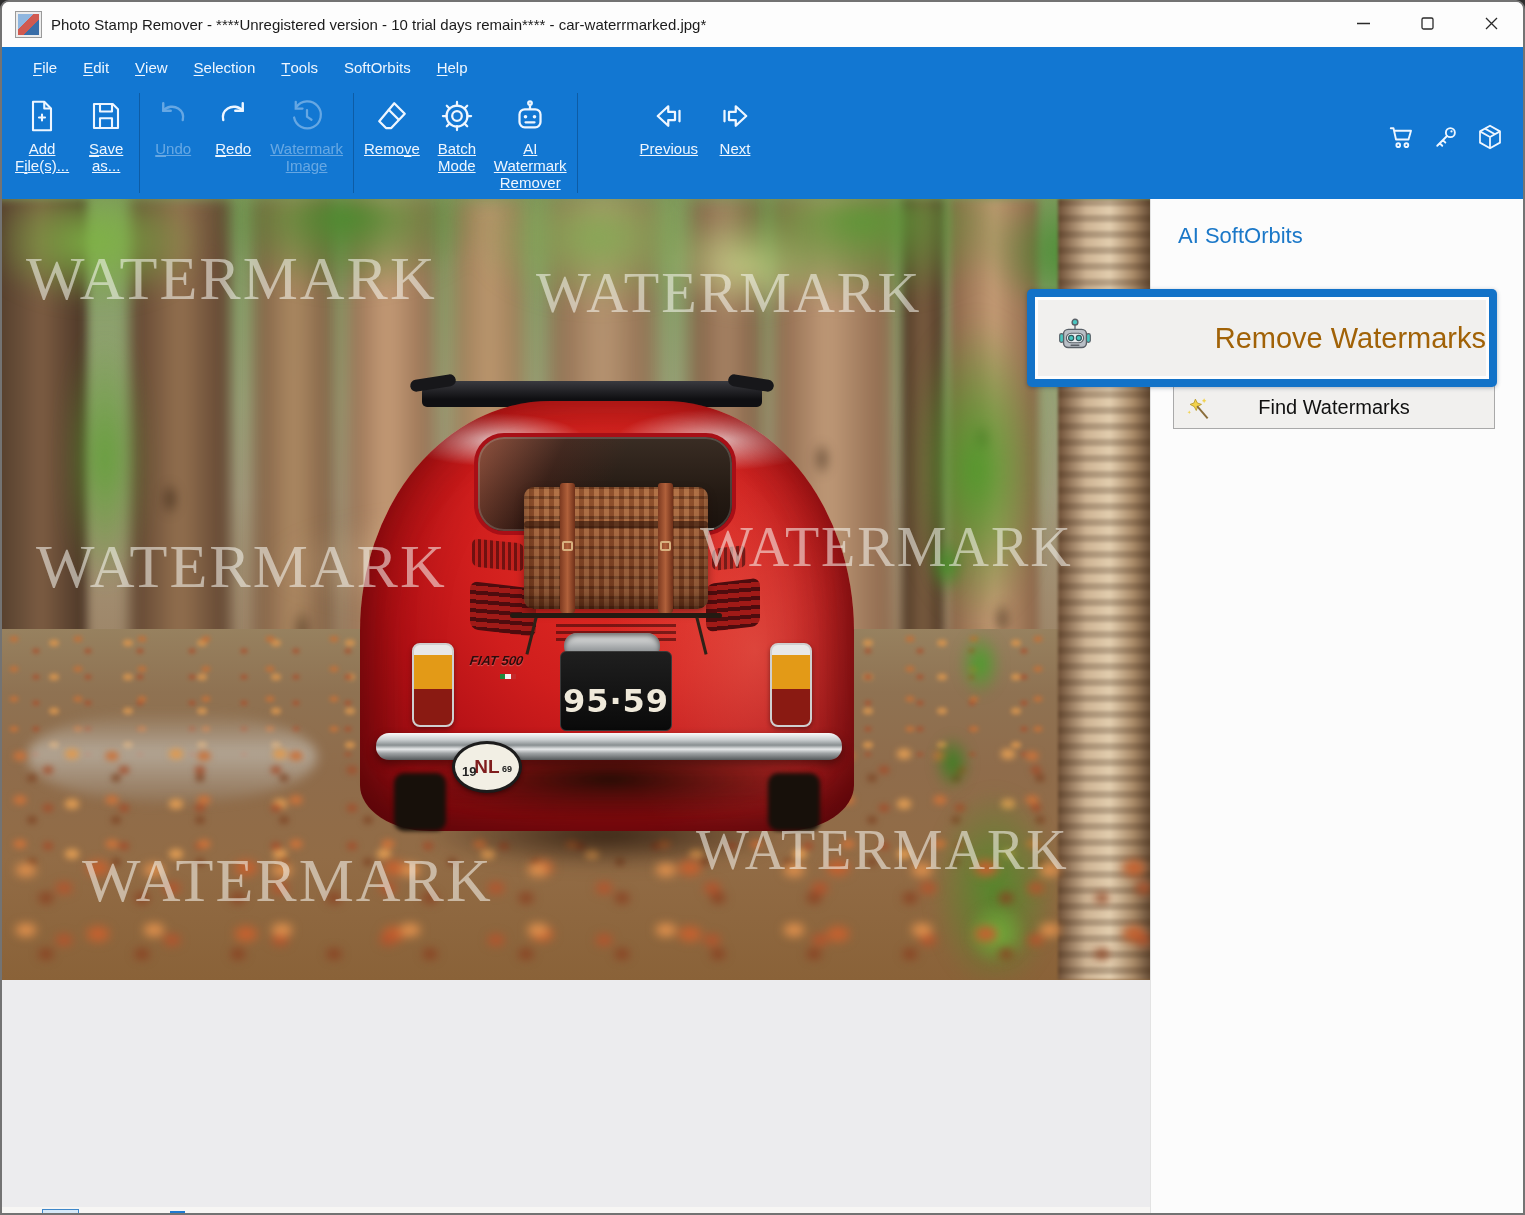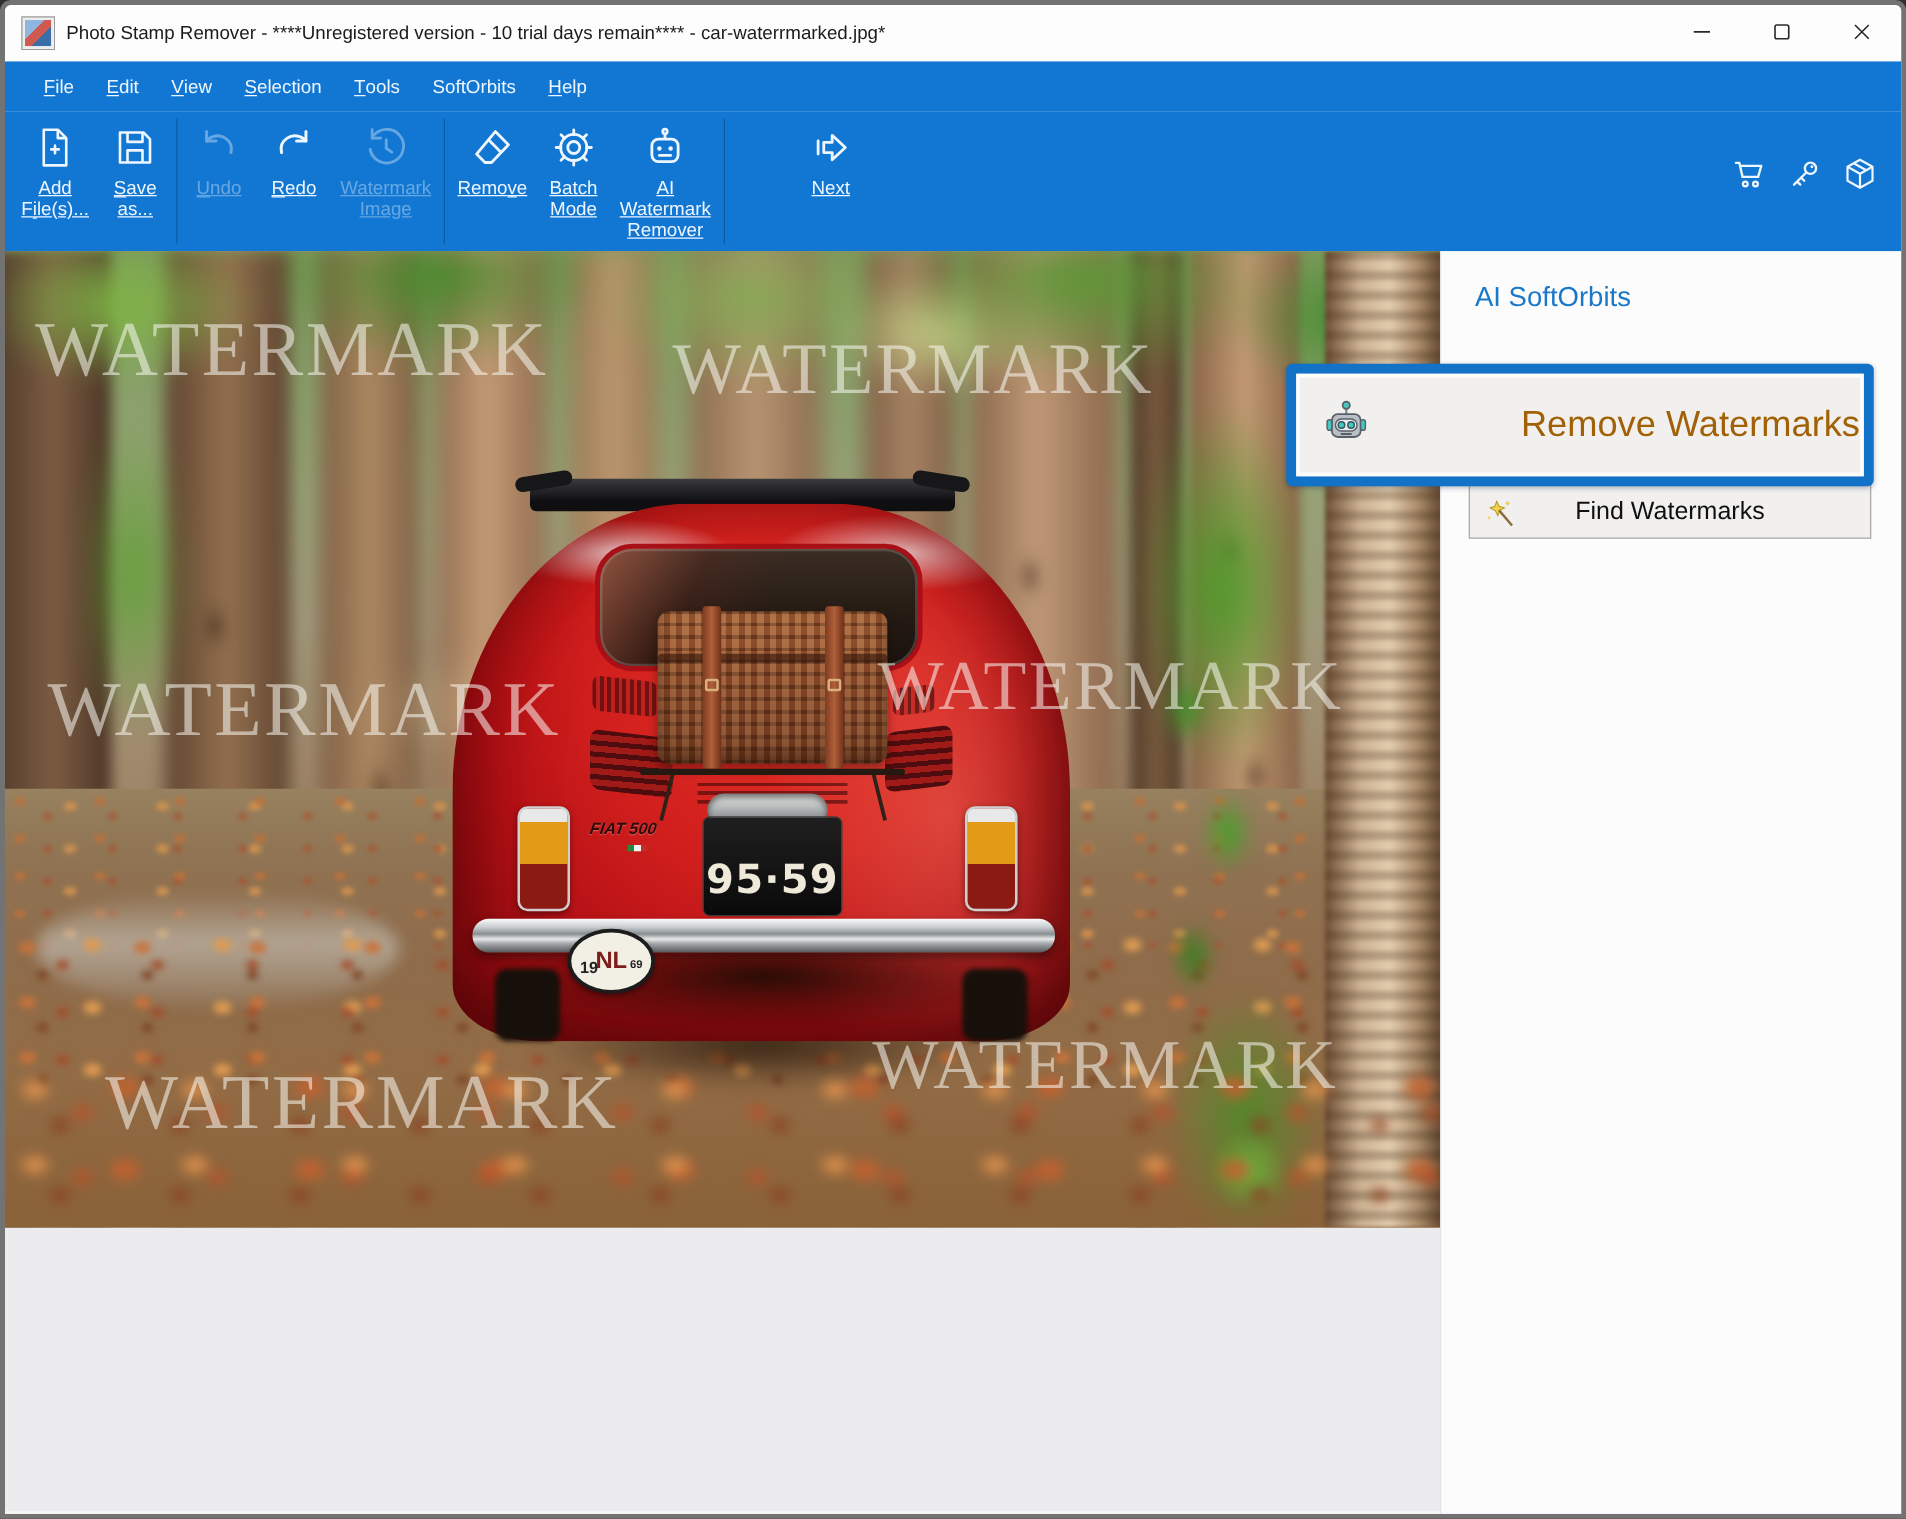--- a/index.html
+++ b/index.html
@@ -1,18 +1,18 @@
 <!DOCTYPE html>
 <html><head>
 <meta charset="utf-8">
 <style>
   html,body{margin:0;padding:0;width:1525px;height:1215px;overflow:hidden;background:#2e2e2e;
     font-family:"Liberation Sans",sans-serif;-webkit-font-smoothing:antialiased;}
   .window{position:absolute;inset:0;border-radius:9px 9px 0 0;overflow:hidden;background:#ececee;
-    border:4px solid #737373;box-sizing:border-box;}
+    border:2px solid #737373;box-sizing:border-box;}
   
   .titlebar{height:45px;background:#fdfdfd;display:flex;align-items:center;position:relative;}
   .app-icon{width:21px;height:21px;margin-left:14px;border:2px solid #ececec;box-shadow:0 0 0 1px #9a9a9a;
     background:linear-gradient(135deg,#8fb6df 0 38%,#d05a50 38% 62%,#3a6ea8 62%);}
   .title-text{margin-left:10px;font-size:15px;color:#1b1b1b;white-space:nowrap;}
   .win-controls{position:absolute;right:0;top:0;height:45px;display:flex;}
   .win-btn{width:64px;height:45px;border:none;background:transparent;display:flex;align-items:center;justify-content:center;cursor:default;}
   .win-btn svg{width:15px;height:15px;stroke:#2a2a2a;stroke-width:1.3;fill:none;}
   
   .menubar{height:40px;background:#1277d2;display:flex;align-items:center;padding-left:18px;}
@@ -343,20 +343,31 @@
             <div><span>AI</span></div>
             <div><span>Watermark</span></div>
             <div><span>Remover</span></div>
           </div>
         </div>
         <div class="tb-sep"></div>
         <div class="nav-gap"></div>
         <div class="tb-btn">
           <span class="icon">
             <svg viewBox="0 0 24 24" fill="none" stroke="#eef6ff" stroke-width="1.5" stroke-linejoin="round">
+              <path d="M11.5 5.5L4.5 12l7 6.5v-3.8h4.5V9.3h-4.5z"></path>
+              <path d="M19 8.5v7" stroke-linecap="round"></path>
+            </svg>
+          </span>
+          <div class="tb-label">
+            <div><span>Previous</span></div>
+          </div>
+        </div>
+        <div class="tb-btn">
+          <span class="icon">
+            <svg viewBox="0 0 24 24" fill="none" stroke="#eef6ff" stroke-width="1.5" stroke-linejoin="round">
               <path d="M12.5 5.5l7 6.5-7 6.5v-3.8H8V9.3h4.5z"></path>
               <path d="M5 8.5v7" stroke-linecap="round"></path>
             </svg>
           </span>
           <div class="tb-label">
             <div><span>Next</span></div>
           </div>
         </div>
       </div>
     <div class="tb-right" id="tb-right">

